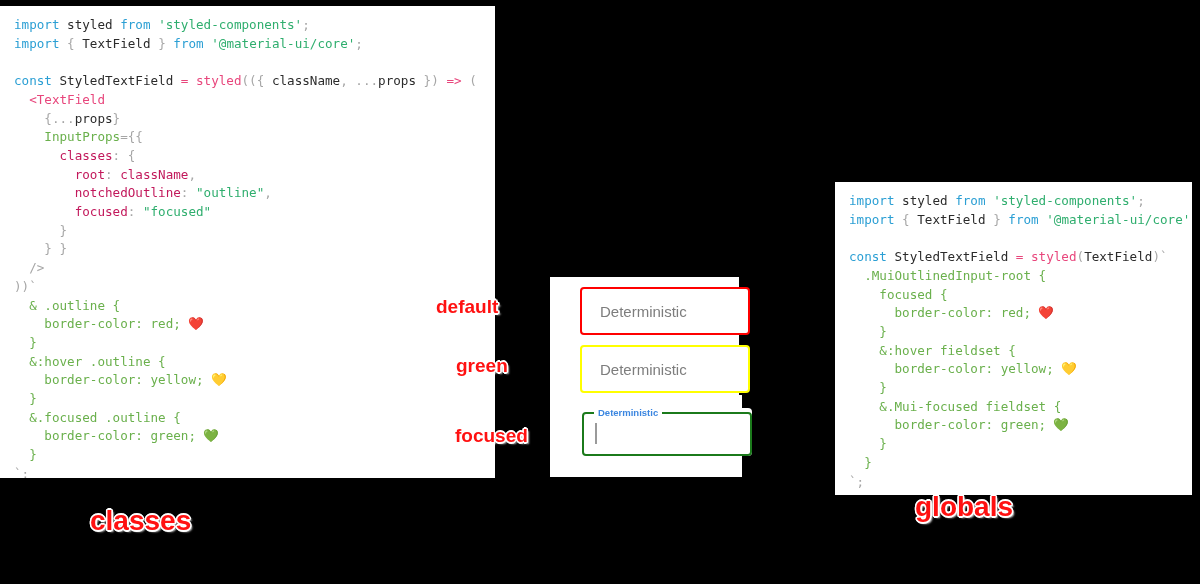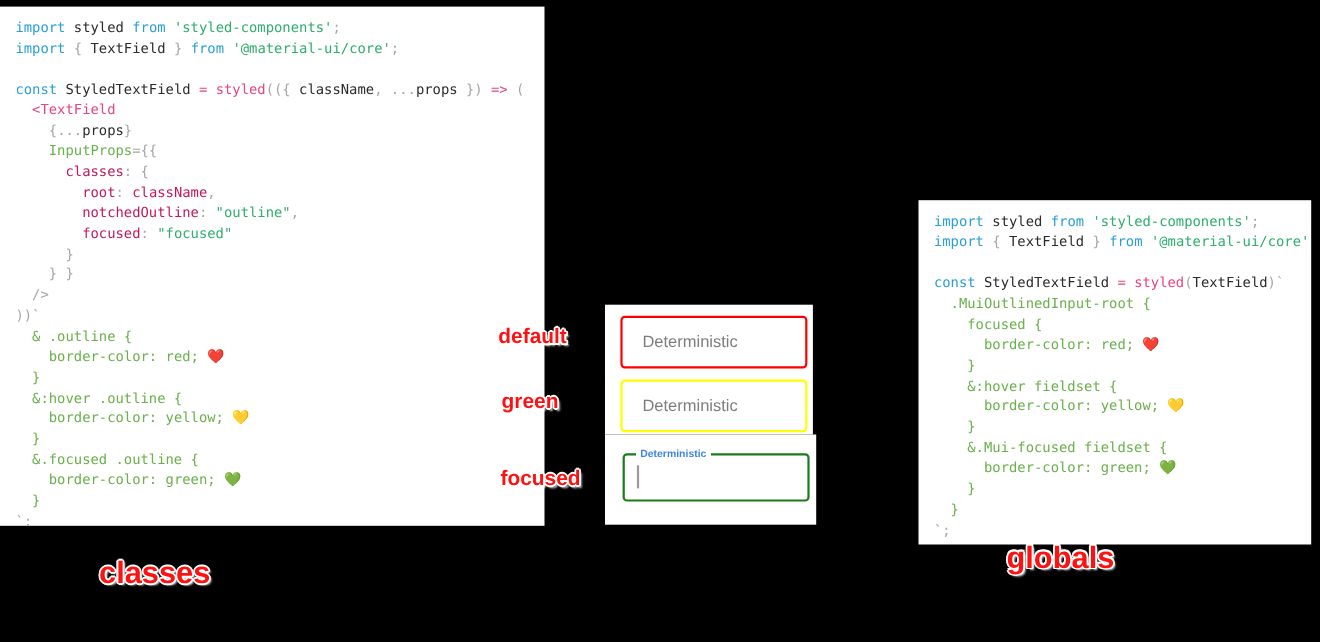--- a/index.html
+++ b/index.html
@@ -52,21 +52,21 @@
     left: 550px; top: 277px; width: 189px; height: 118px;
     background: #ffffff;
   }
   #demo-panel-bottom {
     position: absolute;
     left: 550px; top: 395px; width: 192px; height: 82px;
     background: #ffffff;
   }
   .demo-stack {
     position: absolute;
-    left: 554px; top: 277px; width: 192px; height: 227px;
+    left: 570px; top: 277px; width: 192px; height: 227px;
   }
 
   .tf {
     position: absolute;
     box-sizing: border-box;
     border-radius: 4px;
     background: #ffffff;
   }
   .tf-label {
     position: absolute;
@@ -128,21 +128,21 @@
     font-weight: bold;
     color: #ff1111;
     white-space: nowrap;
     text-shadow:
        1.6px 0 0 #fff,  -1.6px 0 0 #fff,
        0 1.6px 0 #fff,  0 -1.6px 0 #fff,
        1.2px 1.2px 0 #fff, -1.2px 1.2px 0 #fff,
        1.2px -1.2px 0 #fff, -1.2px -1.2px 0 #fff,
        2.2px 2.2px 2px rgba(255,255,255,.85);
   }
-  #anno-default { left: 453px; top: 296px; font-size: 19px; }
+  #anno-default { left: 436px; top: 296px; font-size: 19px; }
   #anno-hover   { left: 456px; top: 355px; font-size: 19px; }
   #anno-focused { left: 455px; top: 425px; font-size: 19px; }
   #anno-classes { left: 90px;  top: 505px; font-size: 28px; }
   #anno-globals { left: 915px; top: 491px; font-size: 28px; }
 
   .emoji { font-family: "DejaVu Sans", sans-serif; }
 </style>
 </head>
 <body>
 

